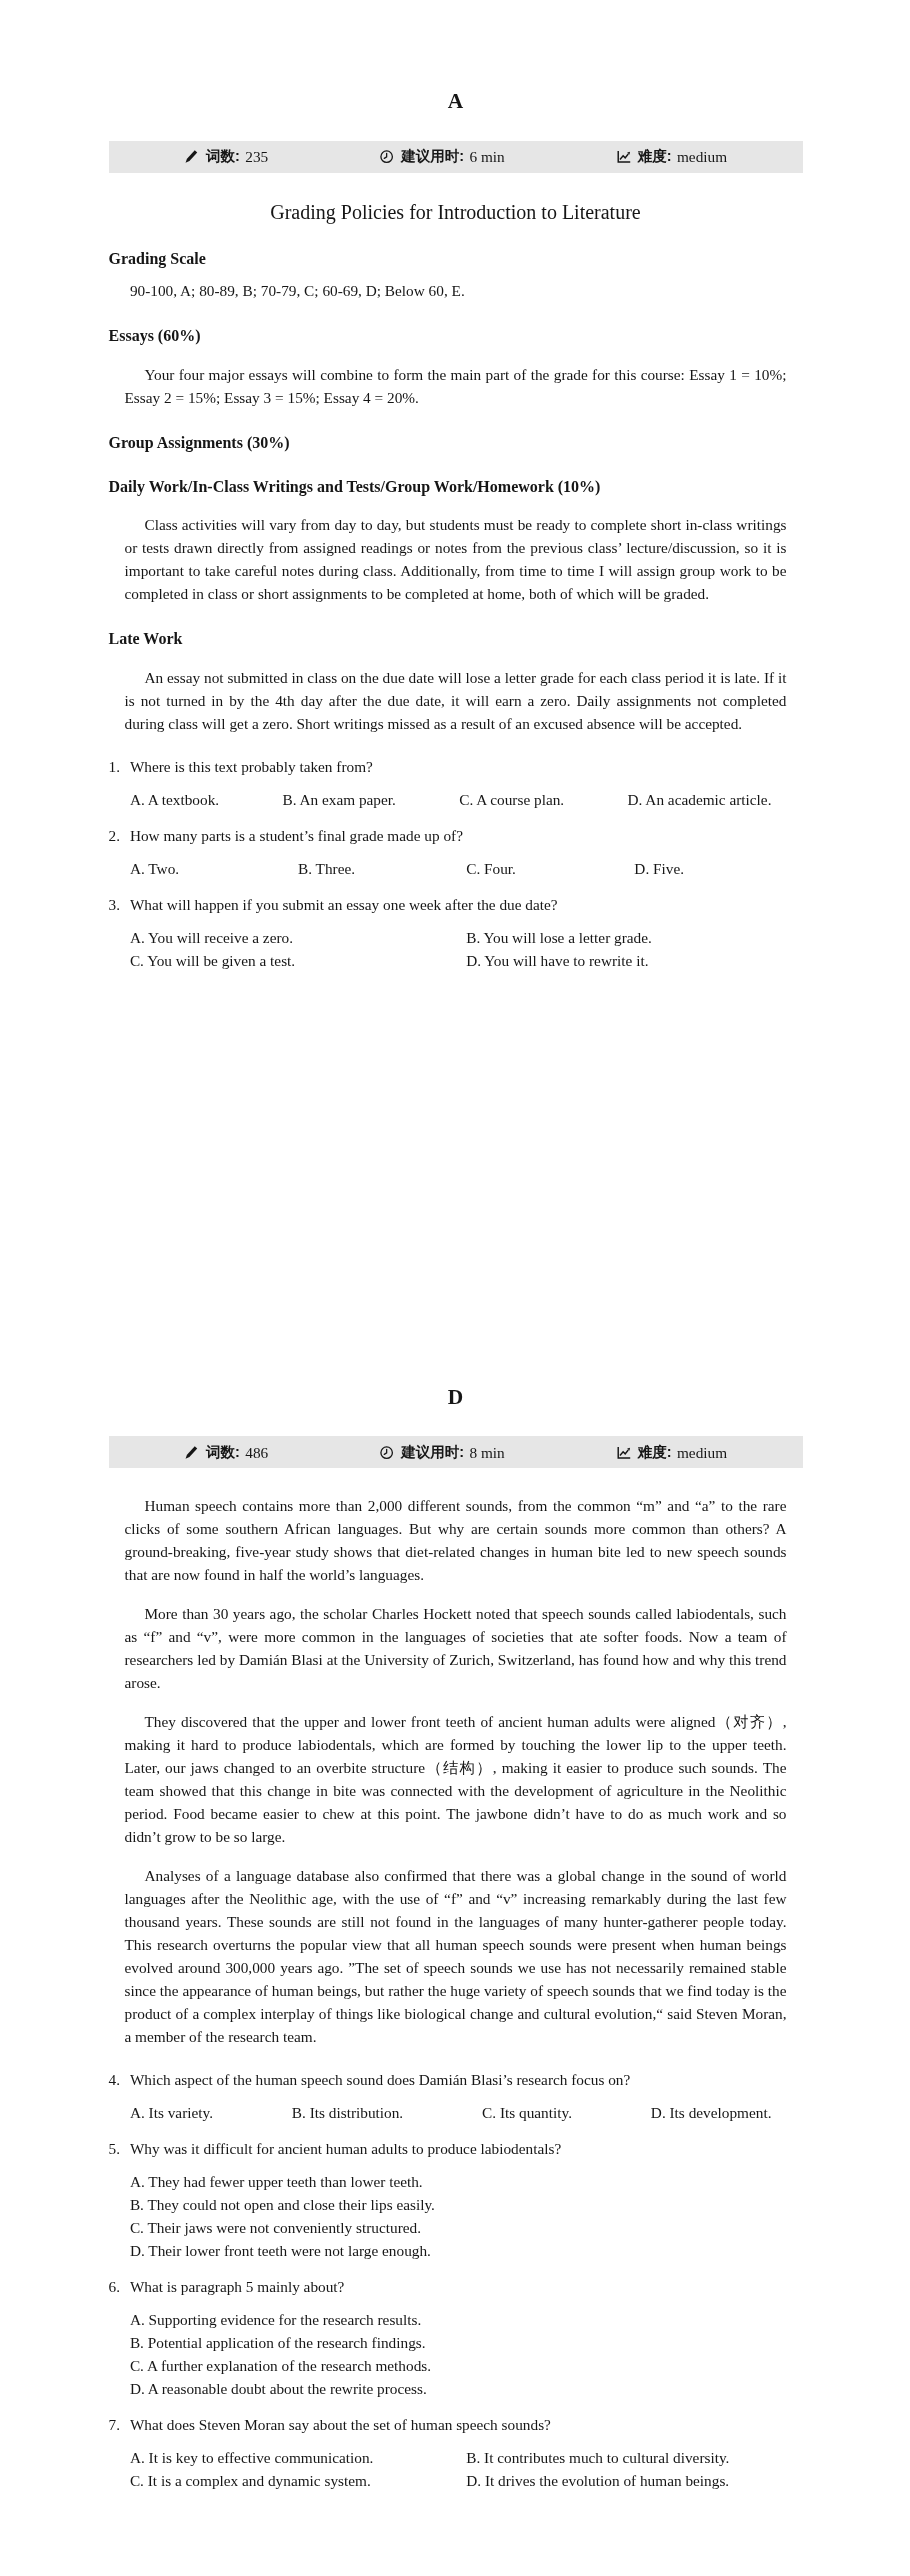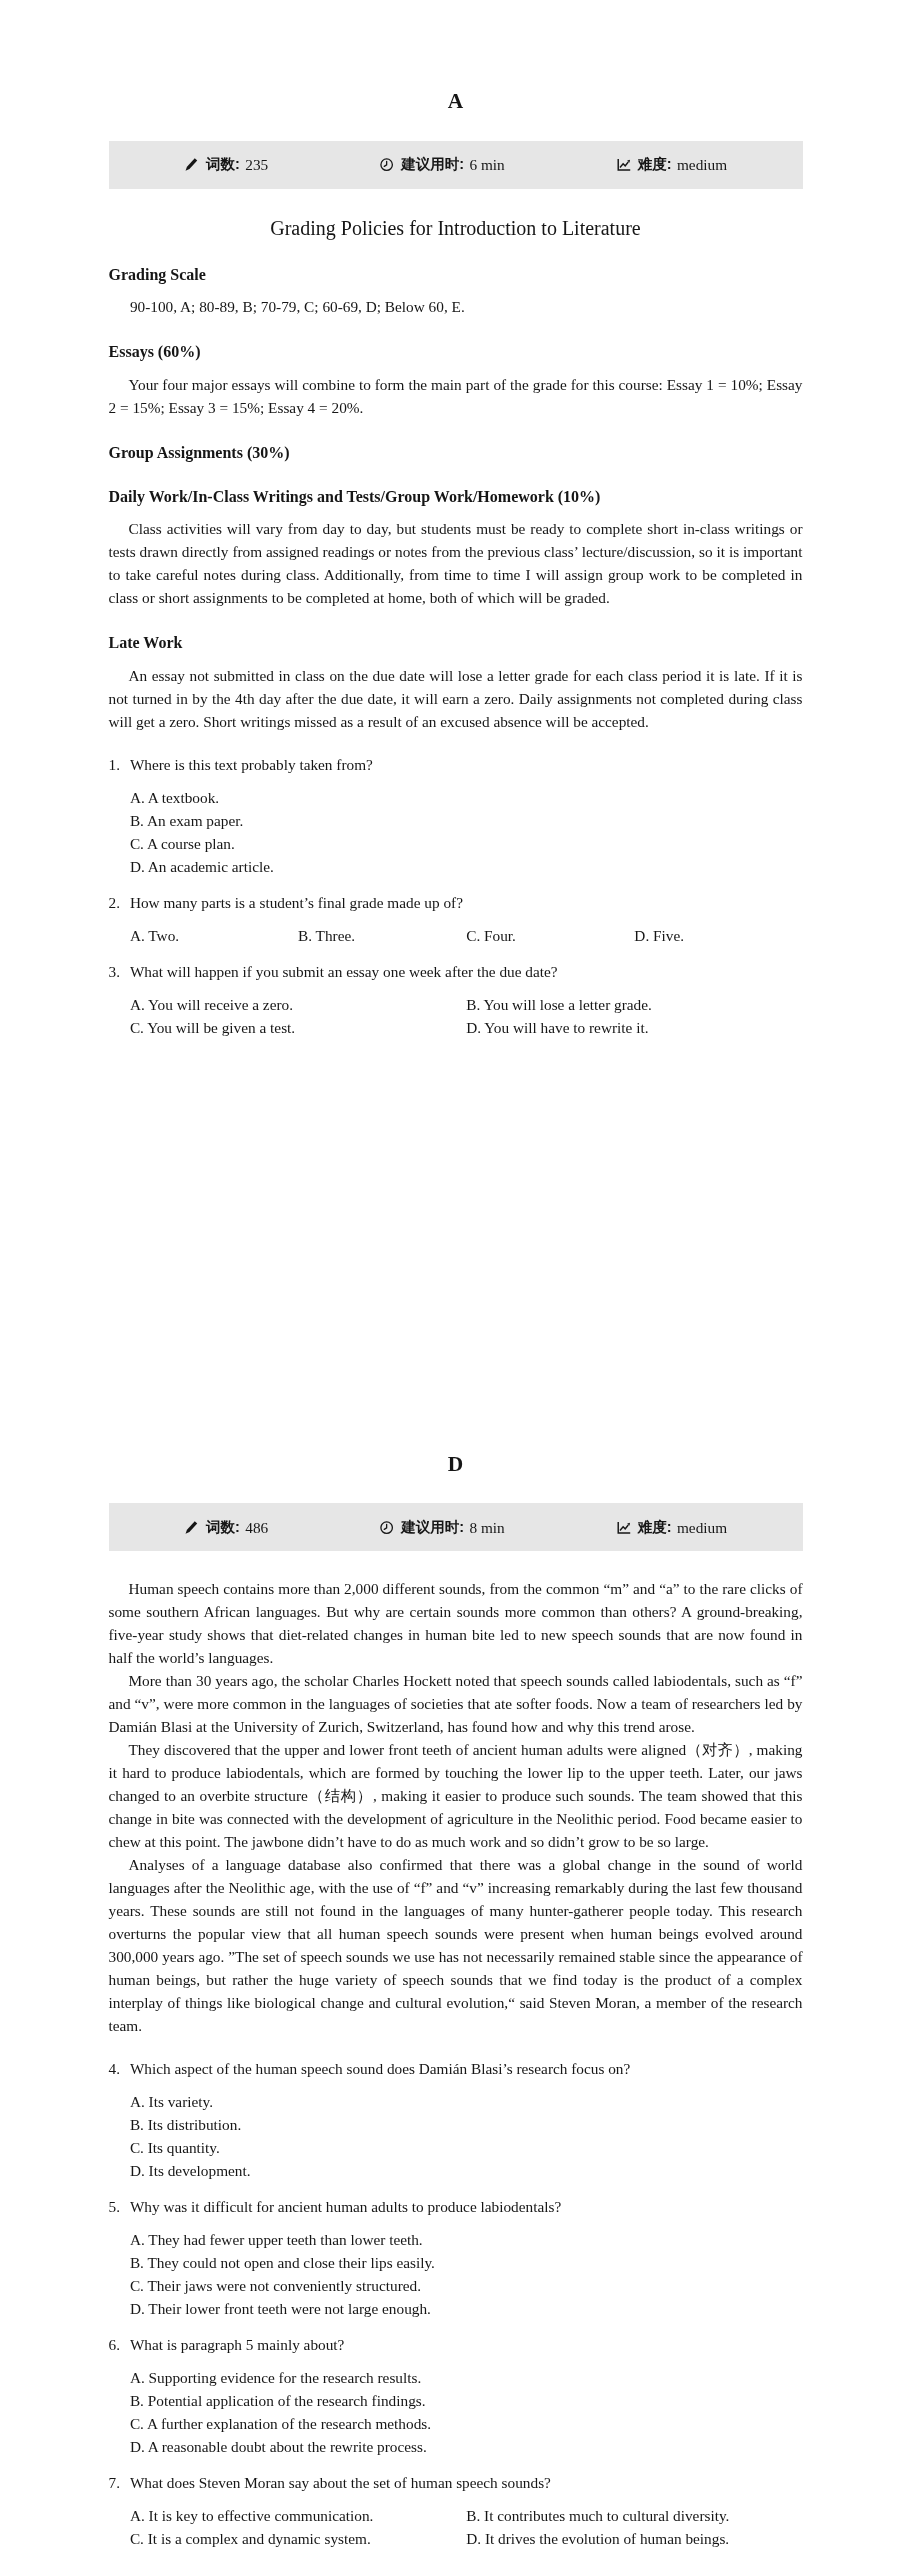--- a/index.html
+++ b/index.html
@@ -13,47 +13,47 @@
   .page { width: 911px; height: 2576px; overflow: hidden; }
   .content { width: 694px; margin: 0 auto; padding-top: 89px; }
 
   .section-label {
     font-size: 21.4px; font-weight: bold; text-align: center;
     margin: 0 0 26px 0; line-height: 1.2;
   }
 
   .meta-bar {
     background: #e6e6e6;
-    height: 48px;
+    height: 32px;
     display: flex; align-items: center; justify-content: space-around;
     padding: 0 20px;
     margin: 0 0 26px 0;
   }
   .meta-item { display: inline-flex; align-items: center; white-space: nowrap; }
   .meta-item .icon { width: 15.3px; height: 15.3px; margin-right: 6.9px; flex: none; }
   .meta-label { font-weight: bold; font-family: "Liberation Sans", "DejaVu Sans", sans-serif; font-size: 14.5px; }
   .meta-value { margin-left: 5.4px; }
 
   .article-title {
     font-size: 20px; font-weight: normal; text-align: center;
     margin: 0 0 23px 0; line-height: 26px;
   }
 
   .block-heading { font-size: 16px; font-weight: bold; margin: 23px 0 10px 0; line-height: 21.4px; }
-  .block-para  { margin: 0; text-align: justify; text-indent: 20px; }
+  .block-para  { margin: 16px; text-align: justify; text-indent: 20px; }
   .block-plain { margin: 0; padding-left: 21.4px; }
 
   .questions { margin-top: 20px; }
   .question  { margin-top: 13px; }
   .q-stem { display: flex; }
   .q-num  { flex: none; width: 21.4px; }
   .q-text { flex: auto; }
 
   .q-options { margin-top: 10px; padding-left: 21.4px; }
-  .q-options.row   { display: flex; justify-content: space-between; padding-right: 31px; flex-direction: column; }
+  .q-options.row   { display: flex; justify-content: space-between; padding-right: 31px; }
   .q-options.grid4 { display: grid; grid-template-columns: repeat(4, 1fr); }
   .q-options.grid2 { display: grid; grid-template-columns: 1fr 1fr; }
   .q-options.list  { display: flex; flex-direction: column; }
   .option { white-space: nowrap; }
 
   .section-divider { height: 413px; }
 </style>
 </head>
 <body>
 

